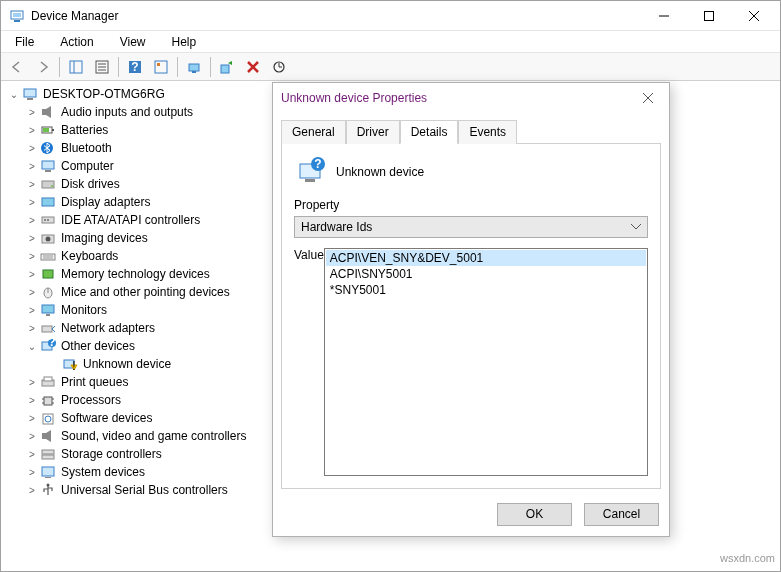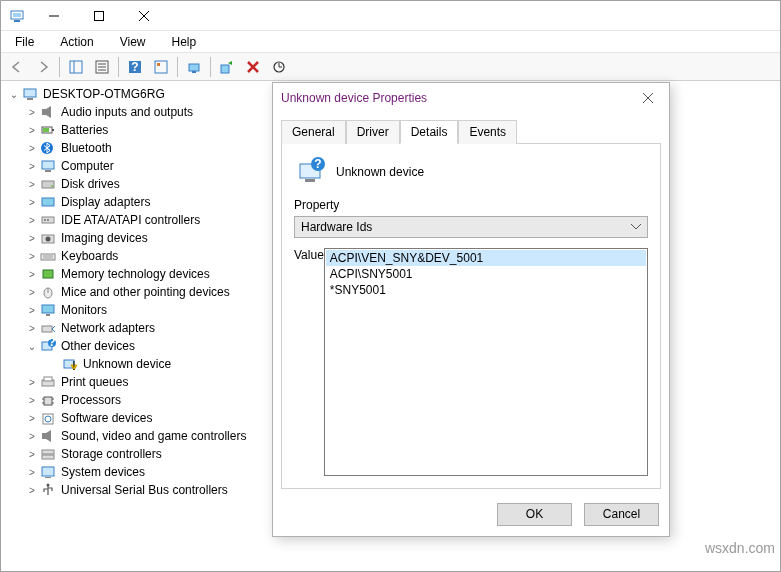--- a/index.html
+++ b/index.html
@@ -42,36 +42,37 @@
 .devhead { display: flex; align-items: center; gap: 10px; }
 .devhead .biicon { width: 32px; height: 32px; display: flex; align-items: center; justify-content: center; }
 .lbl { color: #000; }
 .combo { width: 100%; height: 22px; border: 1px solid #adadad; background: #e9e9e9; display: flex; align-items: center; padding: 0 6px; justify-content: space-between; }
 .listbox { flex: 1; border: 1px solid #7a7a7a; background: #fff; padding: 1px; overflow: auto; }
 .listitem { padding: 1px 4px; }
 .listitem.selected { background: #cce8ff; }
 .btnrow { display: flex; justify-content: flex-end; gap: 12px; padding: 6px 10px 10px 0; }
 .pushbtn { min-width: 75px; height: 23px; border: 1px solid #adadad; background: #e1e1e1; text-align: center; line-height: 21px; }
 
-.watermark { position: absolute; right: 6px; bottom: 16px; font-size: 14px; color: #999; }
+.watermark { position: absolute; right: 6px; bottom: 8px; font-size: 11px; color: #999; }
 svg { display: block; }
 </style>
 </head>
 <body>
 
 <div class="window">
 
   <div class="titlebar">
     <span class="ticon">
       <svg width="16" height="16">
           <rect x="2" y="3" width="12" height="8" fill="#fff" stroke="#3a7fc4"></rect>
           <rect x="4" y="5" width="8" height="4" fill="#9fd0f8"></rect>
           <rect x="5" y="12" width="6" height="2" fill="#3a7fc4"></rect>
         </svg>
     </span>
+    <span class="title">Device Manager</span>
     <div class="winbtns">
       <div class="winbtn">
           <svg width="10" height="10">
             <line x1="0" y1="5" x2="10" y2="5" stroke="#000"></line>
           </svg>
         </div>
       <div class="winbtn">
           <svg width="10" height="10">
             <rect x="0.5" y="0.5" width="9" height="9" fill="none" stroke="#000"></rect>
           </svg>

